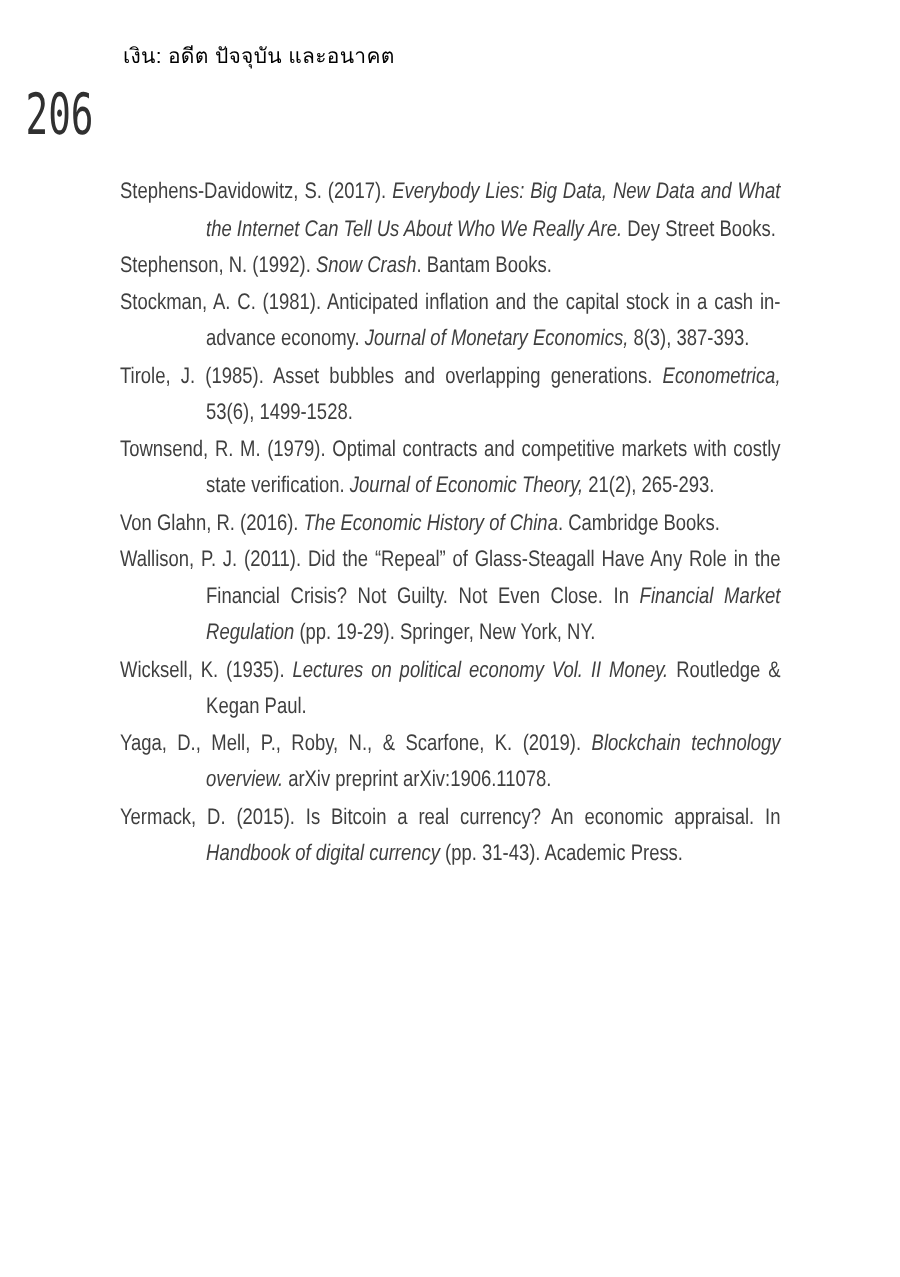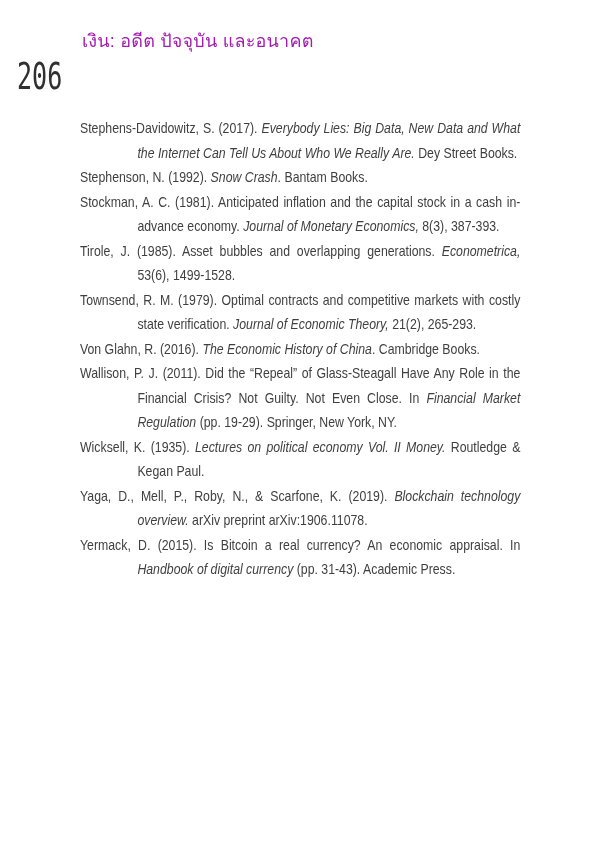--- a/index.html
+++ b/index.html
@@ -18,23 +18,23 @@
   }
   .page {
     position: absolute;
     inset: 0;
     background: #ffffff;
   }
   .running-header {
     position: absolute;
     left: 82px;
     top: 26px;
-    font-size: 18px;
+    font-size: 14px;
     letter-spacing: 0.2px;
-    color: #a21caf;
+    color: #000000;
     white-space: nowrap;
   }
   .page-number {
     position: absolute;
     left: 17px;
     top: 57px;
     font-family: "DejaVu Sans Mono", "Liberation Mono", monospace;
     font-size: 38px;
     line-height: 1;
     color: #303030;

